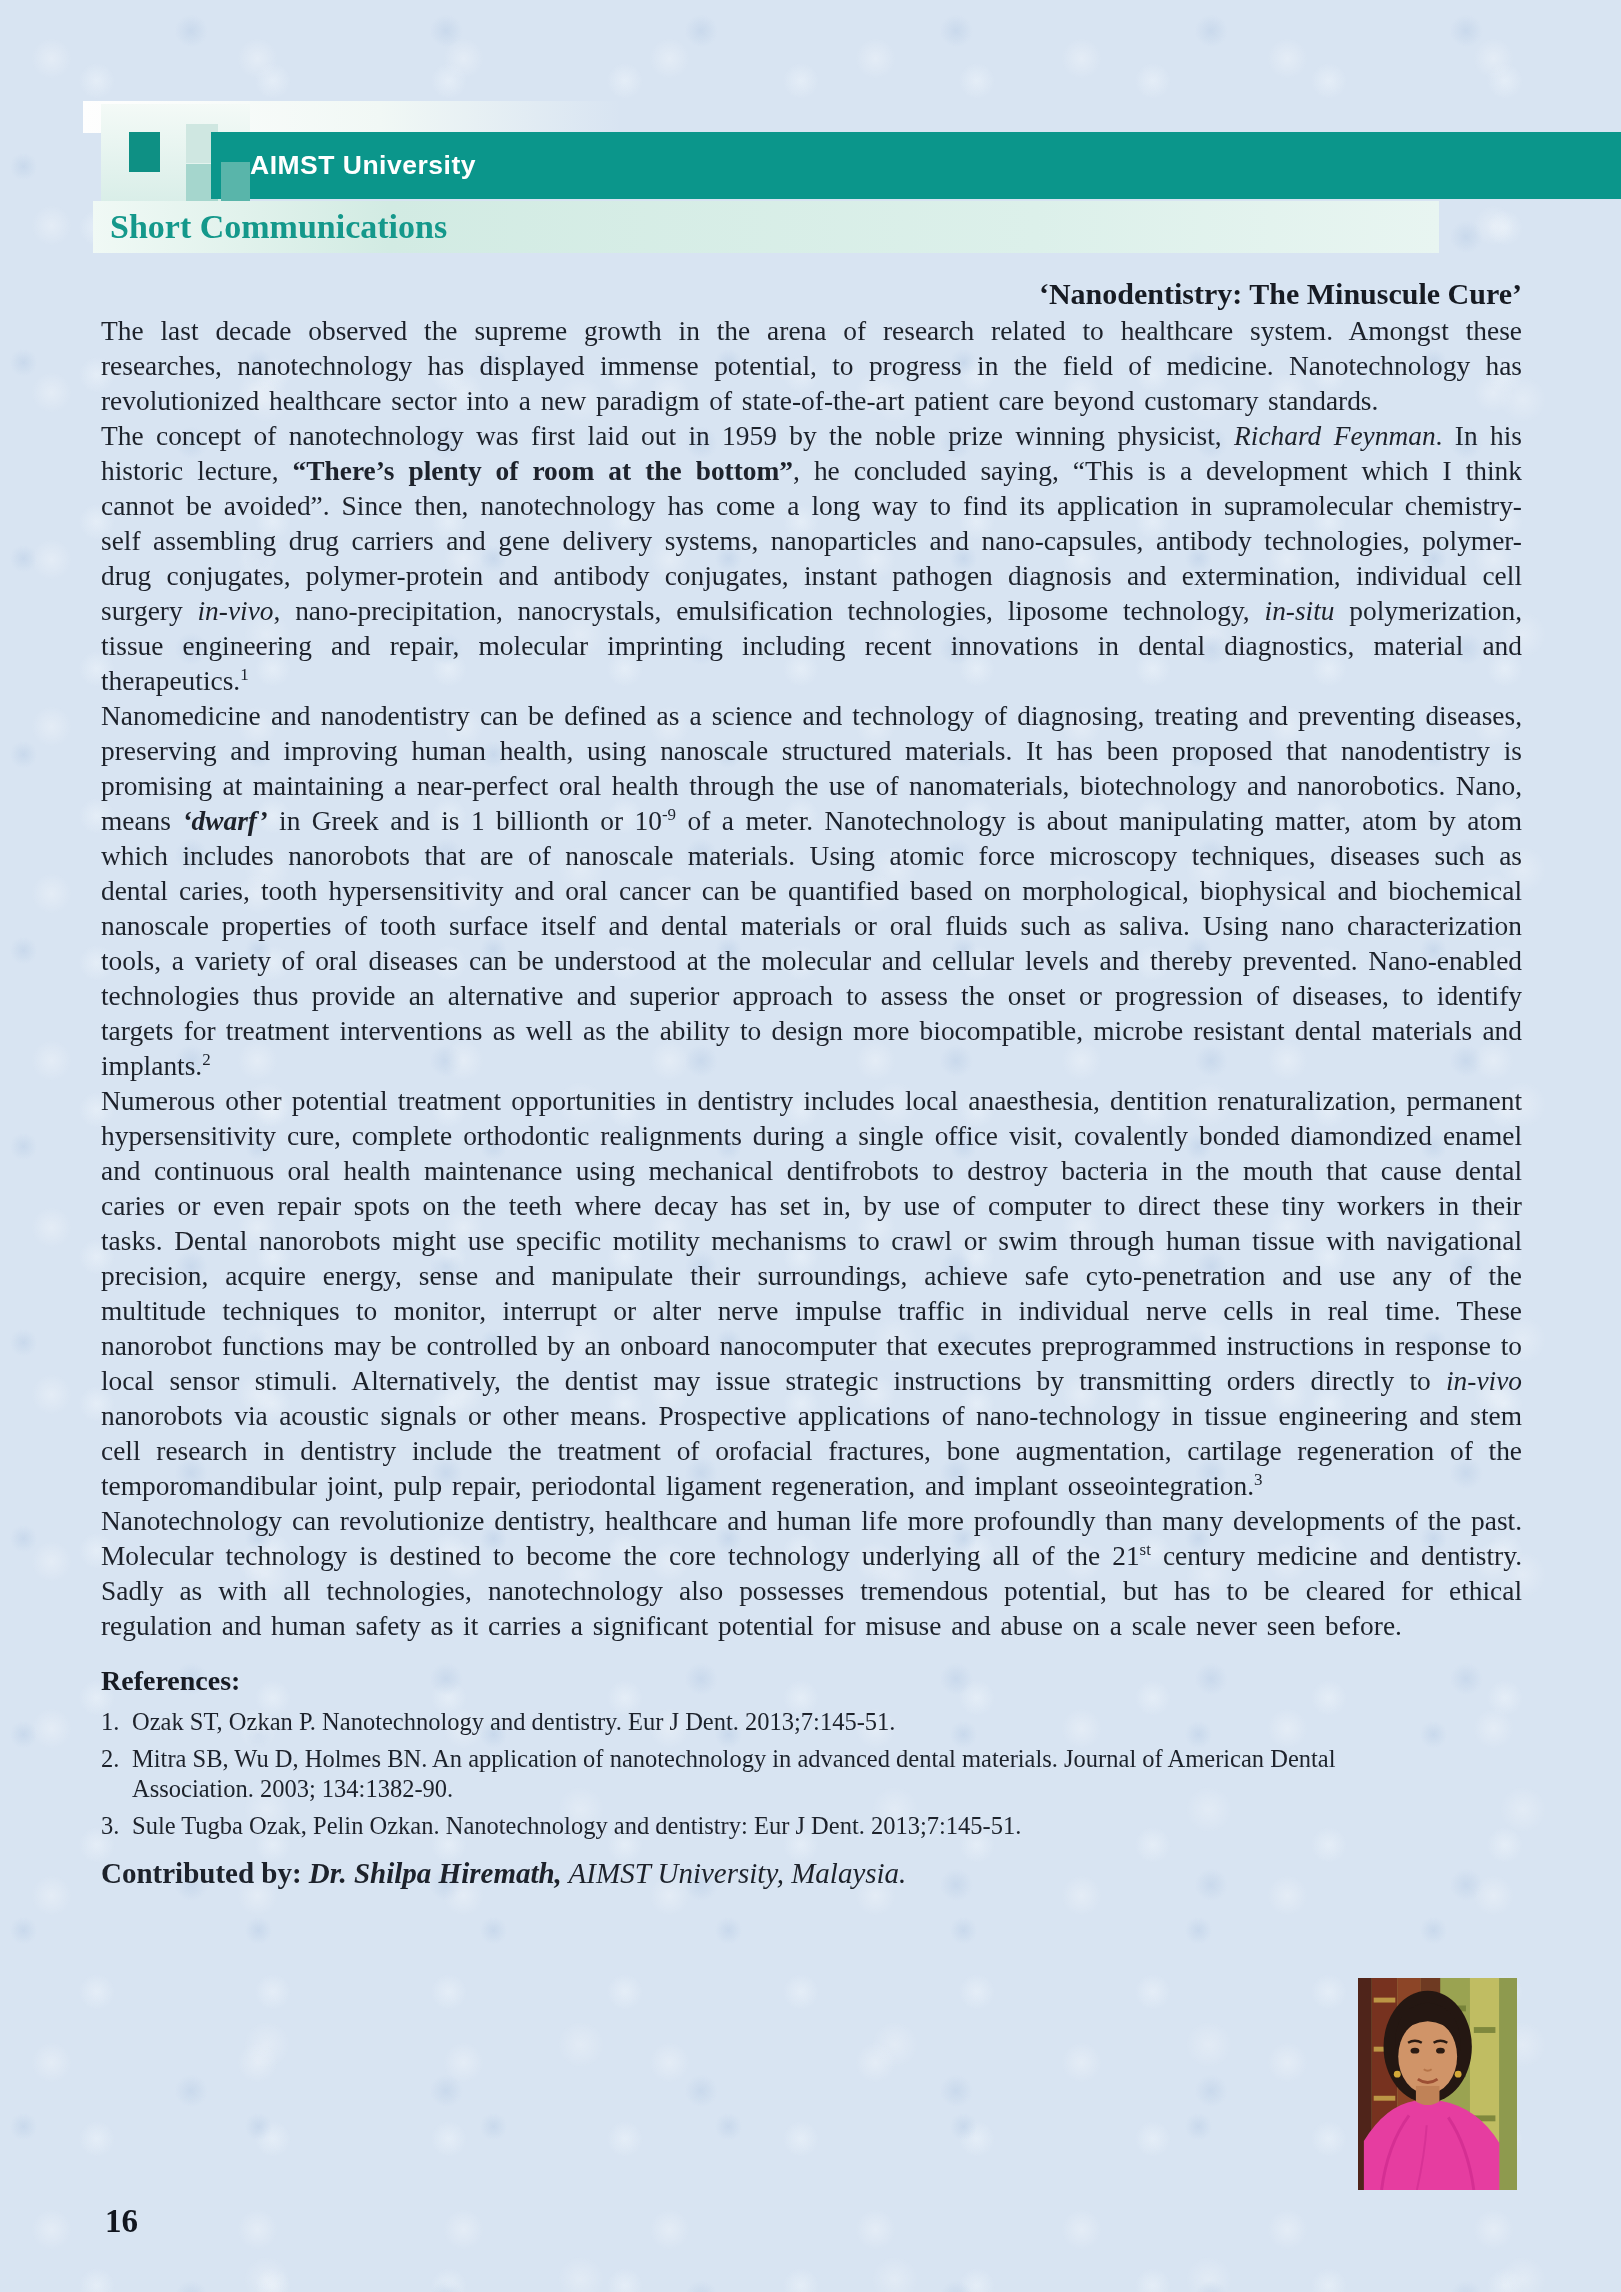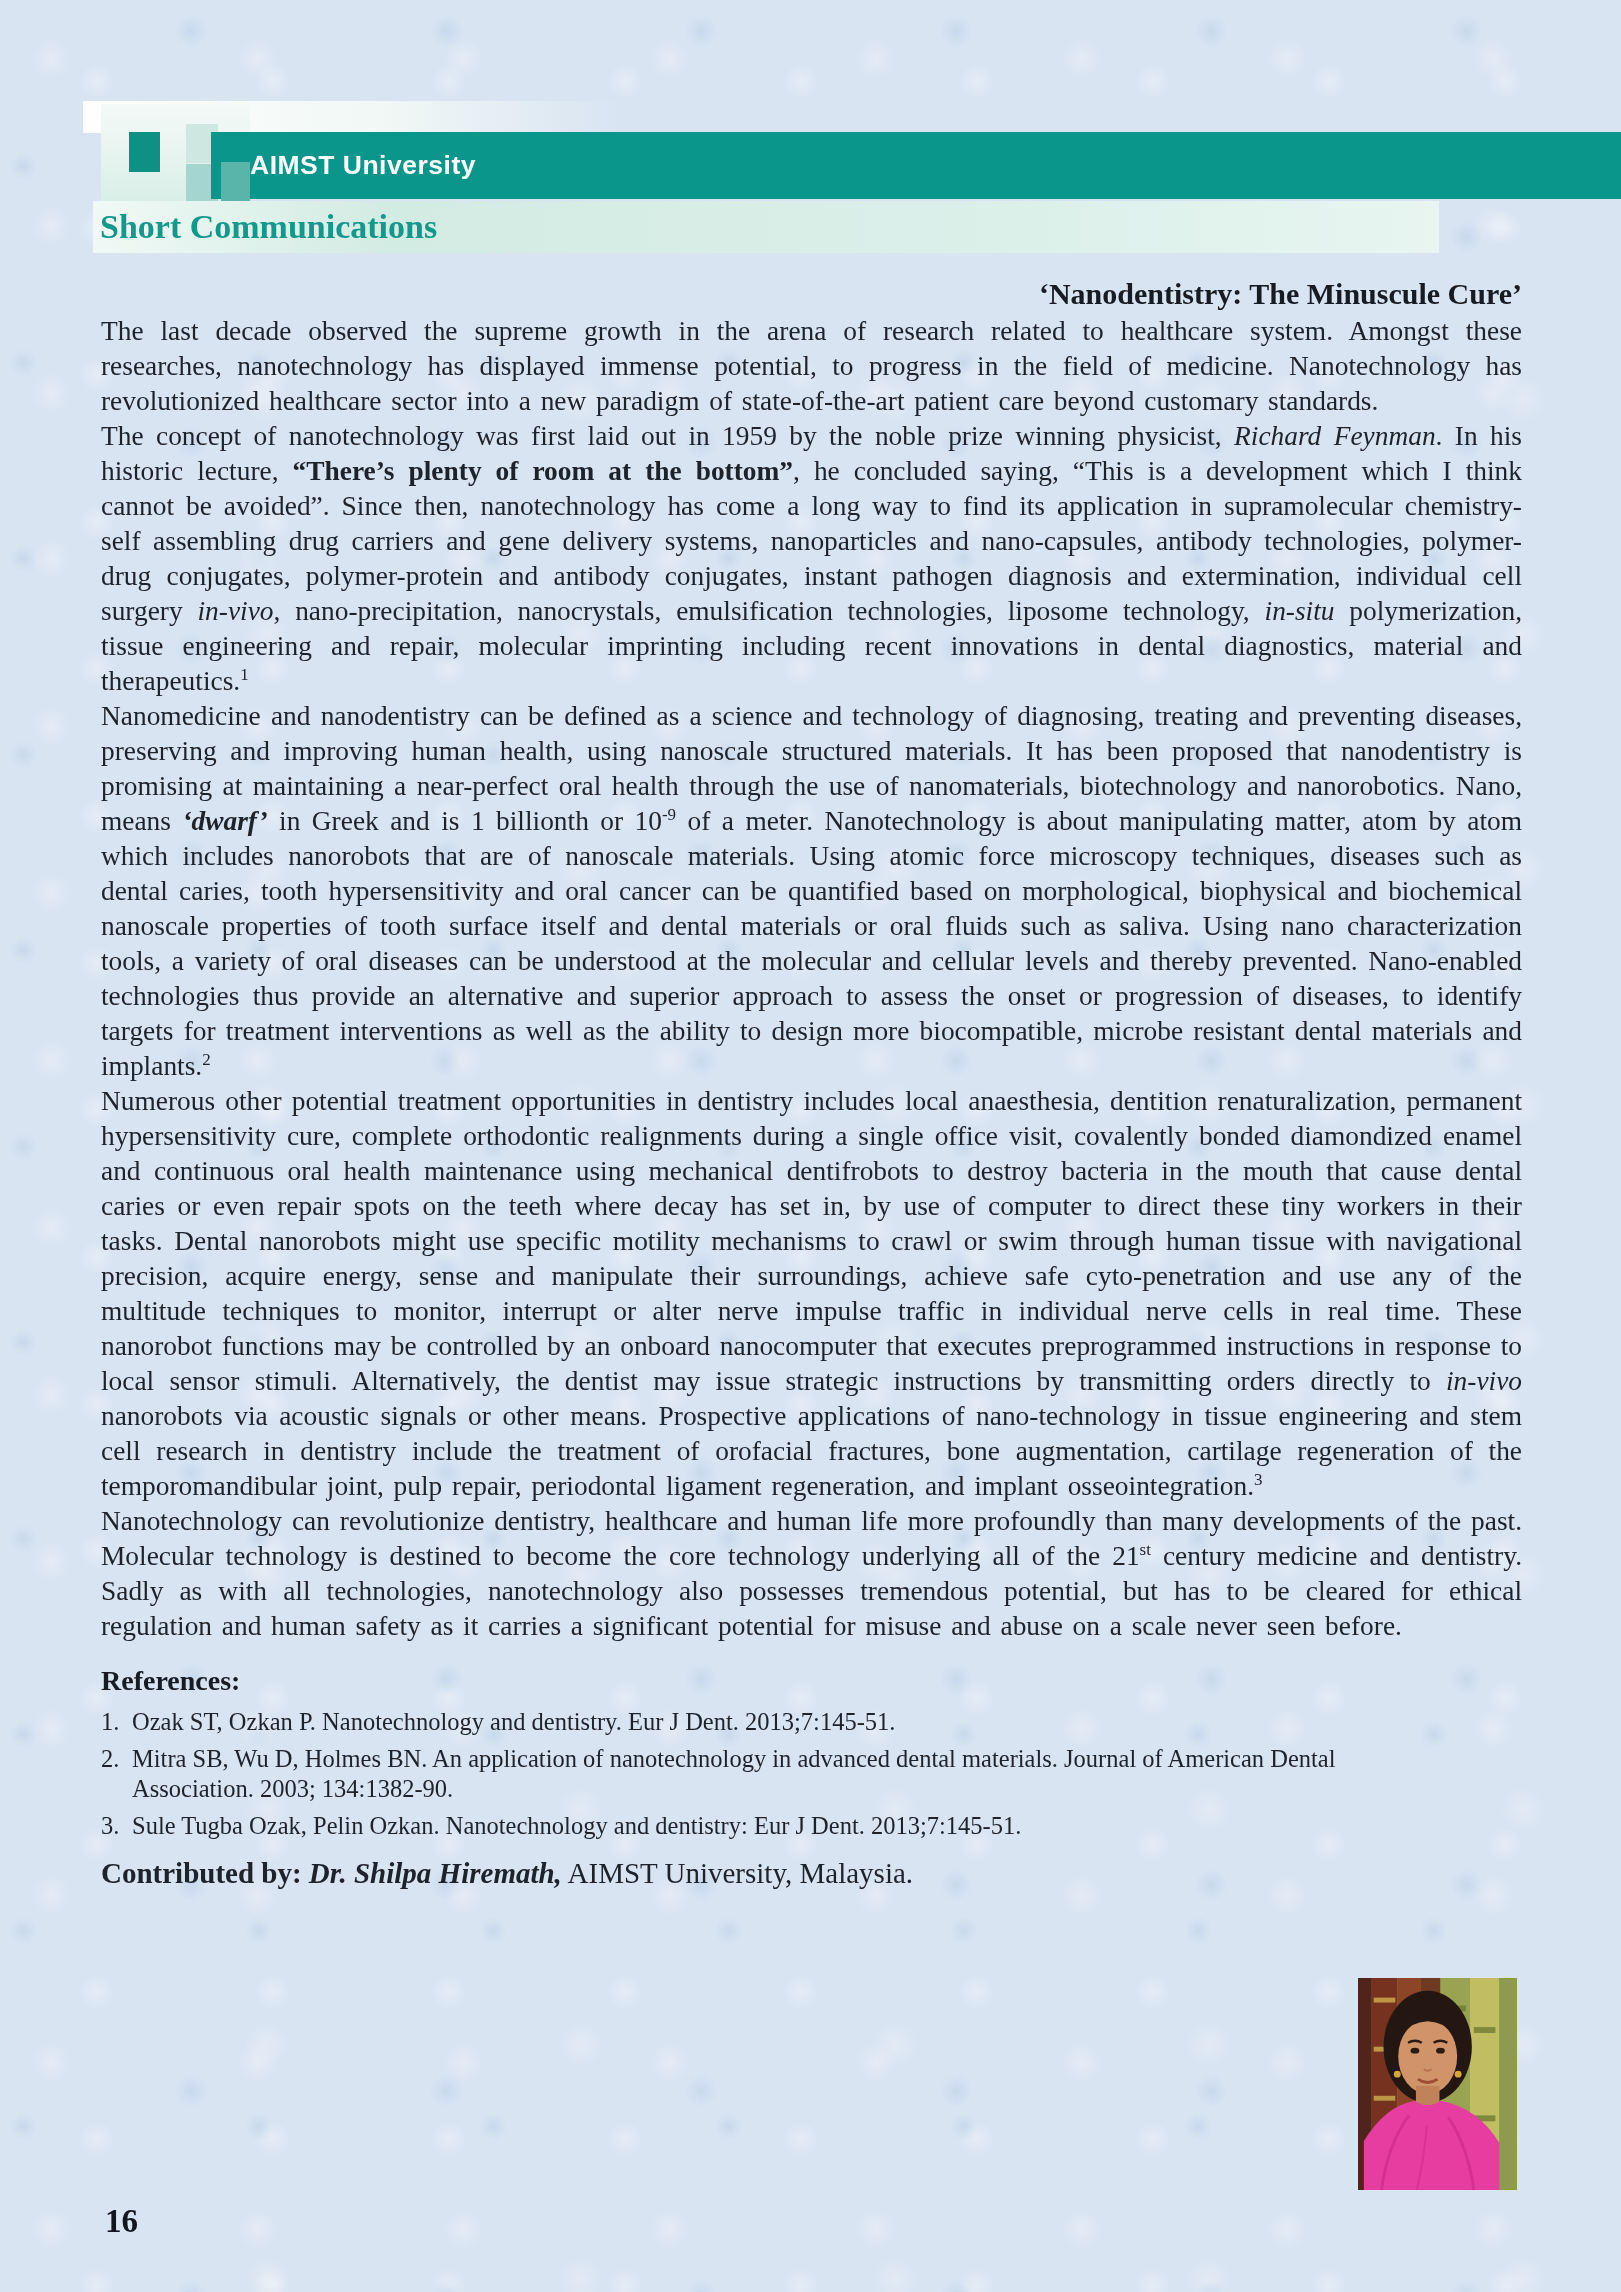--- a/index.html
+++ b/index.html
@@ -25,38 +25,38 @@
   .sq-l1{left:186px;top:124px;width:32px;height:39px;background:#cfe7e1;}
   .sq-l2{left:186px;top:164px;width:32px;height:37px;background:#a5d6cd;}
   .sq-mid{left:221px;top:162px;width:29px;height:39px;background:#59b5aa;z-index:3;}
   .teal-bar{position:absolute;left:211px;top:132px;width:1516px;height:67px;background:#0b968b;
     display:flex;align-items:center;z-index:2;}
   .teal-bar span{font-family:"Liberation Sans","DejaVu Sans",sans-serif;font-weight:bold;
     color:#ffffff;font-size:26.5px;padding-left:39px;letter-spacing:0.5px;}
   .subhead{position:absolute;left:93px;top:201px;width:1346px;height:52px;
     background:linear-gradient(to right,#f0f9f5 0%,#d2ebe3 22%,#dcf0ea 70%,#e8f5f1 100%);
     display:flex;align-items:center;}
-  .subhead span{color:#14988b;font-weight:bold;font-size:34px;padding-left:7px;}
+  .subhead span{color:#14988b;font-weight:bold;font-size:34px;padding-left:17px;}
   
   .content{position:absolute;left:101px;top:277px;width:1421px;color:#1d222b;}
   .title{font-size:30px;font-weight:bold;text-align:right;margin:0 0 2.9px 0;color:#171b23;}
   .body-para{margin:0;font-size:27.4px;line-height:35px;text-align:justify;word-spacing:2.9px;}
   .run-i{font-style:italic;margin-top:24px;}
   .run-b{font-weight:bold;}
   .run-bi{font-weight:bold;font-style:italic;}
   .run-sup{font-size:0.62em;vertical-align:super;line-height:0;}
   .refs-heading{font-size:28px;font-weight:bold;margin:21.6px 0 9.8px 0;color:#171b23;}
   .refs{width:1245px;font-size:24.5px;line-height:30px;}
   .ref-row{display:flex;margin-bottom:6.9px;}
   .ref-num{flex:0 0 31px;}
   .ref-text{flex:1;}
   .contributed{margin:15.7px 0 0 0;font-size:29px;}
   .c-label{font-weight:bold;margin-top:17px;}
   .c-name{font-weight:bold;font-style:italic;}
-  .c-aff{}
+  .c-aff{font-style:italic;}
   
   .photo{position:absolute;left:1358px;top:1978px;width:159px;height:212px;overflow:hidden;}
   .page-num{position:absolute;left:105px;top:2203px;font-size:33px;font-weight:bold;color:#12161f;}
 </style>
 </head>
 <body>
 
 <div id="page">
 
   <div class="band-fade"></div>

